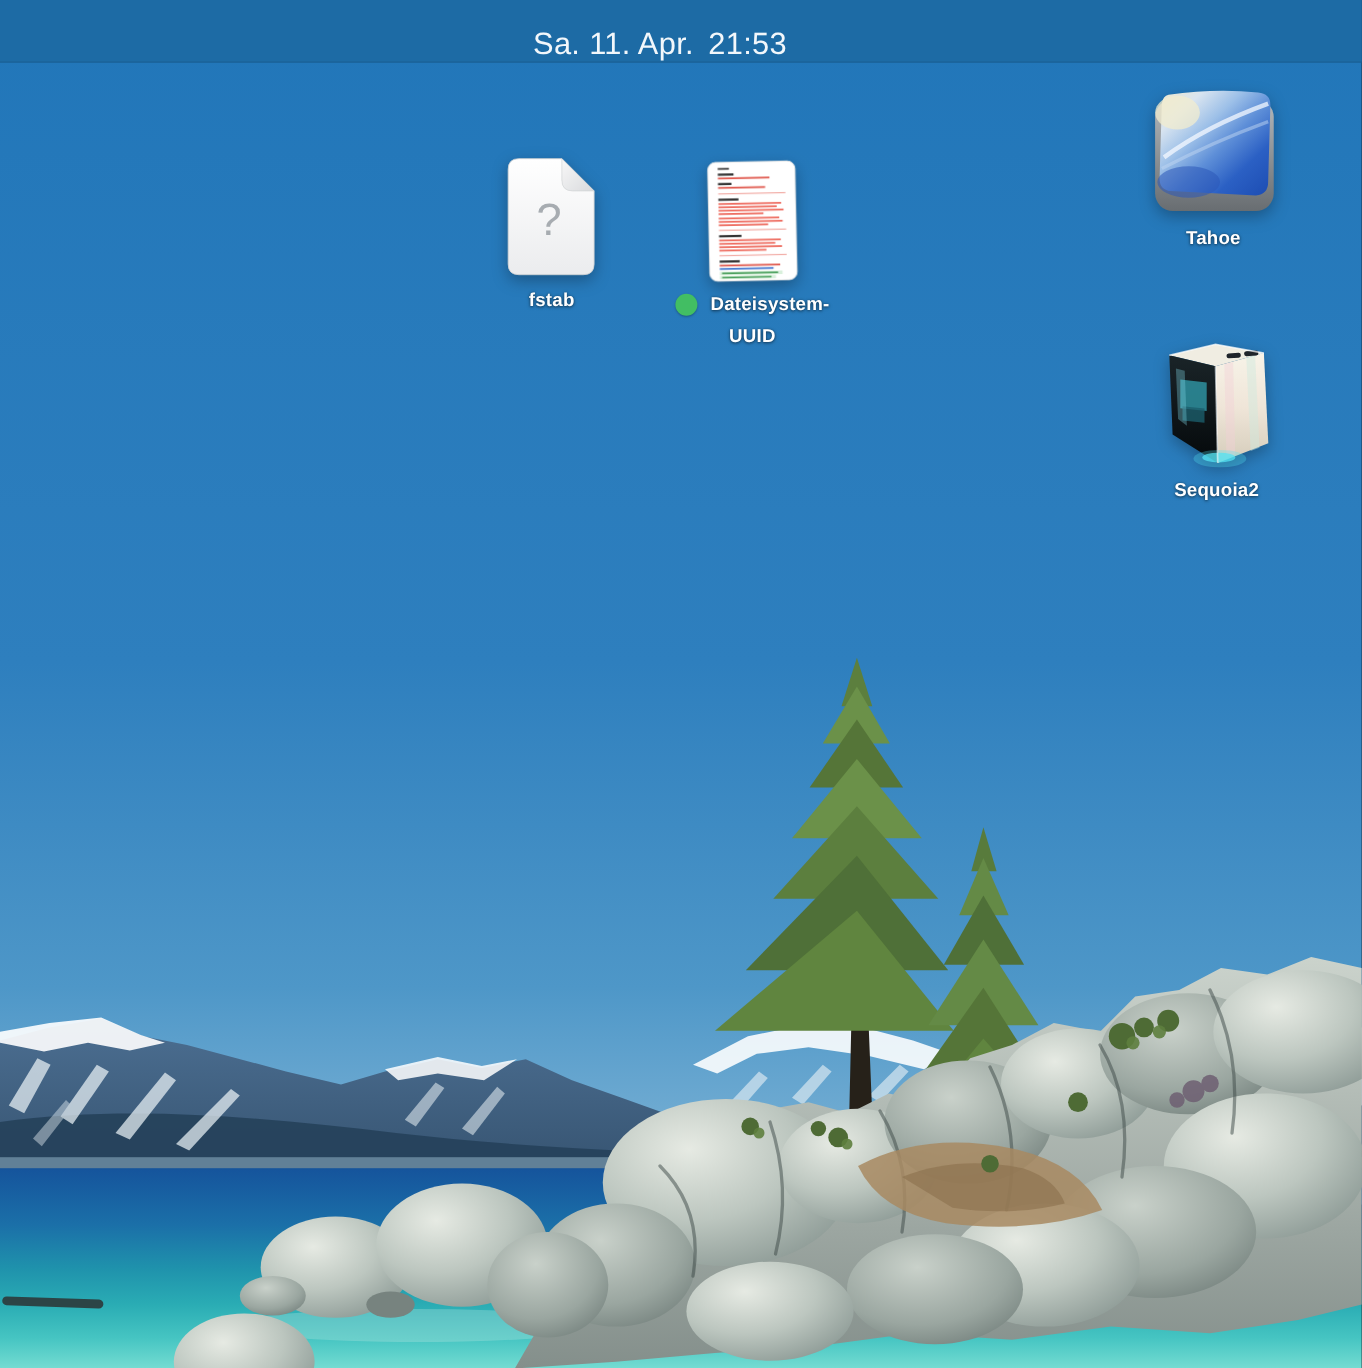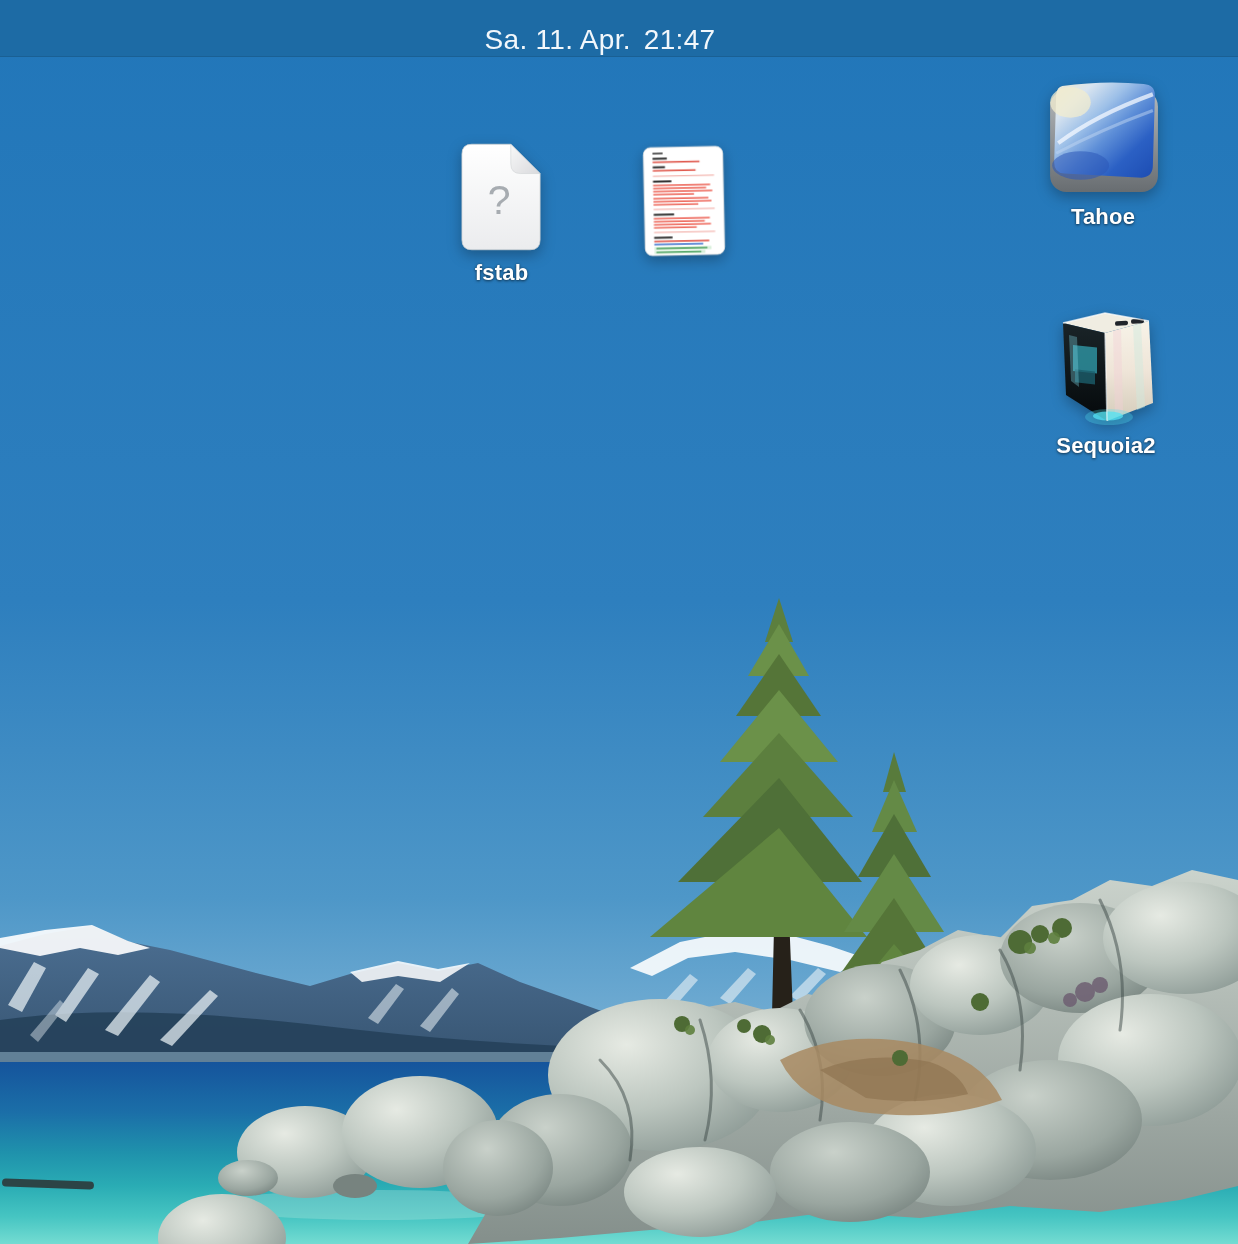--- a/index.html
+++ b/index.html
@@ -25,21 +25,21 @@
   .mb-ico{stroke:#e9f1f8;fill:none;stroke-width:1.9;stroke-linecap:round;stroke-linejoin:round;}
   .mb-fill{fill:#e9f1f8;stroke:none;}
   .clock{
     display:flex;gap:13px;align-items:center;color:#f2f7fb;
     font-size:28px;font-weight:500;letter-spacing:.3px;white-space:nowrap;
   }
   
   .dicon{position:absolute;display:flex;flex-direction:column;align-items:center;cursor:default;}
   .dicon .art{filter:drop-shadow(0 5px 7px rgba(0,0,0,.28));}
   .dlabel{
-    margin-top:6px;color:#fff;font-weight:700;font-size:22px;letter-spacing:.2px;
+    margin-top:6px;color:#fff;font-weight:700;font-size:17px;letter-spacing:.2px;
     text-shadow:0 1px 3px rgba(0,0,0,.55),0 0 2px rgba(0,0,0,.25);
     text-align:center;line-height:29px;white-space:nowrap;
   }
   .dot-row{display:flex;align-items:center;justify-content:center;gap:12px;}
   .status-dot{width:20px;height:20px;border-radius:50%;background:#42be63;
     box-shadow:0 1px 2px rgba(0,0,0,.3);flex:0 0 auto;}
 </style>
 </head>
 <body>
 
@@ -290,21 +290,21 @@
       <svg width="43" height="31" viewBox="0 0 34 24">
         <rect class="mb-ico" x="2" y="2" width="30" height="8.8" rx="4.4" stroke-width="2"></rect>
         <circle class="mb-fill" cx="8.2" cy="6.4" r="3"></circle>
         <rect class="mb-fill" x="2" y="13.2" width="30" height="8.8" rx="4.4"></rect>
         <circle cx="25.8" cy="17.6" r="3" fill="#1d6ba5"></circle>
       </svg>
     </button>
 
     <div class="clock">
       <span>Sa. 11. Apr.</span>
-      <span>21:47</span>
+      <span>21:53</span>
     </div>
   </div>
 
   <div class="dicon" style="left:414px;top:142px;width:175px;">
     <svg class="art" width="84" height="110" viewBox="0 0 86 112">
       <defs>
         <linearGradient id="pageG" x1="0" y1="0" x2="0" y2="1">
           <stop offset="0" stop-color="#ffffff"></stop>
             <stop offset="1" stop-color="#ebecee"></stop>
         </linearGradient>
@@ -347,20 +347,27 @@
         <rect x="10" y="83.8" width="60" height="1.1" fill="#f2afa9"></rect>
         <rect x="10" y="88.6" width="18" height="2" fill="#333333"></rect>
         <rect x="10" y="92.4" width="54" height="1.6" fill="#e05a4f"></rect>
         <rect x="10" y="95.4" width="48" height="1.6" fill="#4a7bd0"></rect>
         <rect x="10" y="98.6" width="56" height="3.2" fill="#d9f0dc"></rect>
           <rect x="12" y="99.4" width="50" height="1.5" fill="#4ca05e"></rect>
         <rect x="10" y="102.4" width="50" height="3" fill="#d9f0dc"></rect>
           <rect x="12" y="103.2" width="44" height="1.4" fill="#4ca05e"></rect>
       </g>
     </svg>
+    <div class="dlabel">
+      <div class="dot-row">
+        <span class="status-dot"></span>
+        <span>Dateisystem-</span>
+      </div>
+      <div>UUID</div>
+    </div>
   </div>
 
   <div class="dicon" style="left:1013px;top:80px;width:180px;">
     <svg class="art" width="114" height="116" viewBox="0 0 112 114">
       <defs>
         <linearGradient id="puck" x1="0" y1="0" x2="0" y2="1">
           <stop offset="0" stop-color="#b4b8bb"></stop>
             <stop offset="1" stop-color="#686d71"></stop>
         </linearGradient>
         <linearGradient id="tahoeWave" x1="0" y1="0" x2="1" y2="1">

